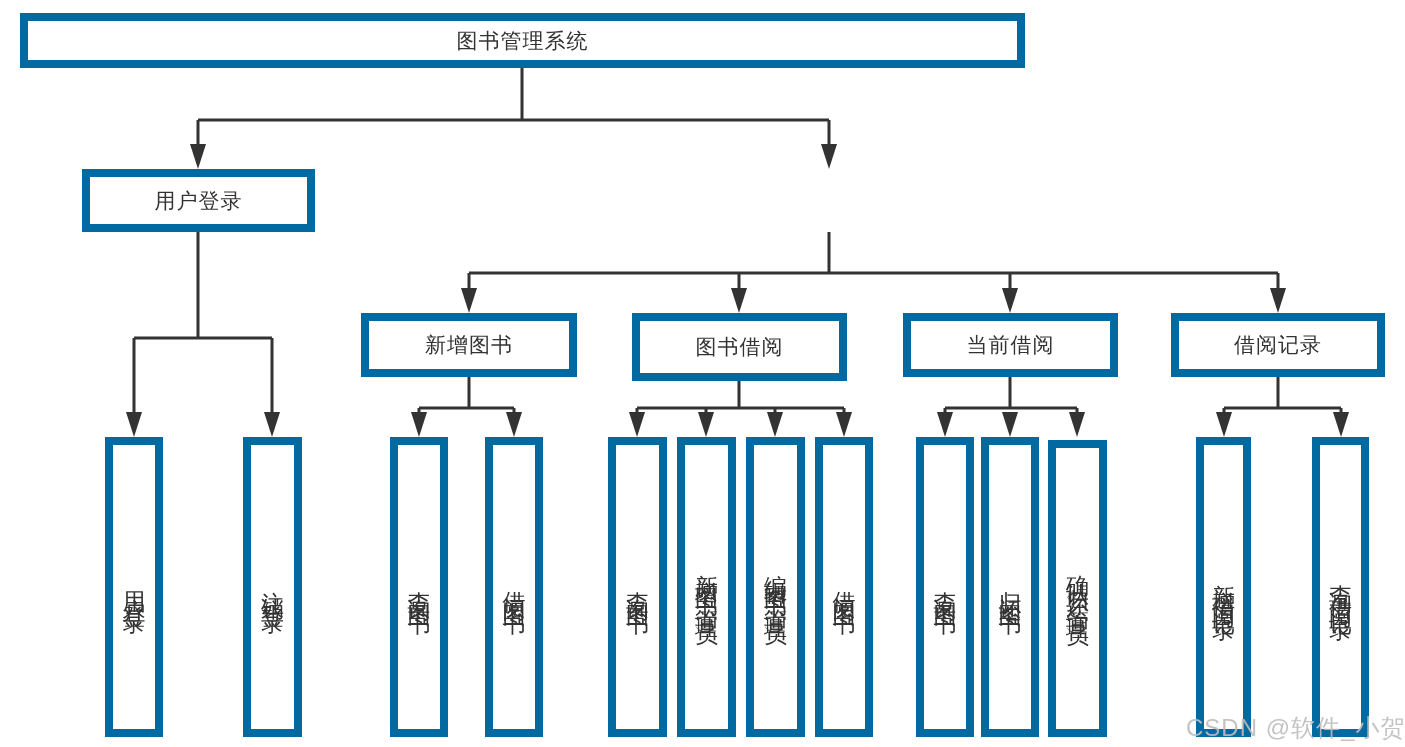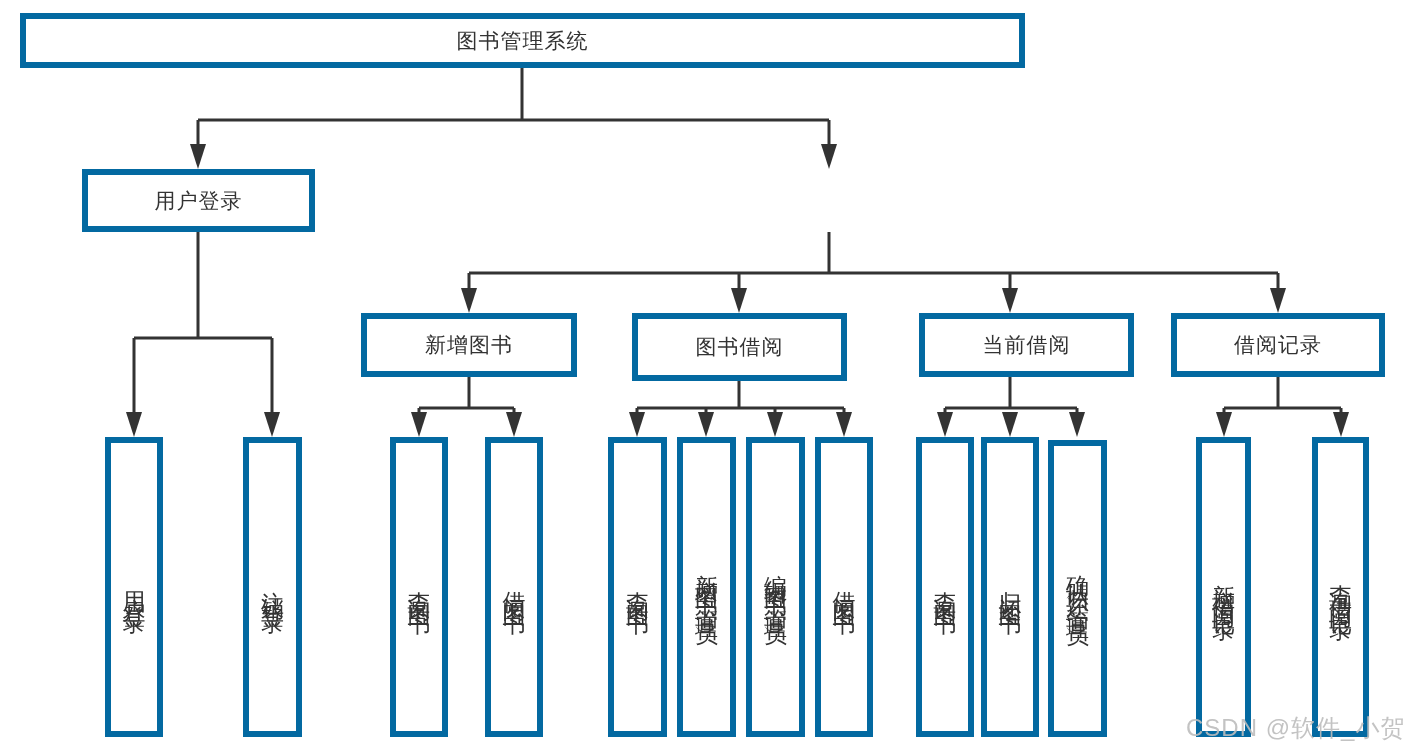--- a/index.html
+++ b/index.html
@@ -14,21 +14,21 @@
   }
   svg.connectors {
     position: absolute;
     left: 0; top: 0;
     width: 1405px; height: 747px;
     z-index: 1;
   }
   .box {
     position: absolute;
     box-sizing: border-box;
-    border: 6px solid #0369a1;
+    border: 8px solid #0369a1;
     background: #ffffff;
     display: flex;
     align-items: center;
     justify-content: center;
     z-index: 2;
   }
   .hbox {
     font-size: 21px;
     letter-spacing: 1px;
     white-space: nowrap;
@@ -96,21 +96,21 @@
       <polygon points="1333,412 1349,412 1341,437"></polygon>
     </g>
   </svg>
 
   <div class="box hbox" style="left:20px; top:13px; width:1005px; height:55px;">图书管理系统</div>
 
   <div class="box hbox" style="left:82px; top:169px; width:233px; height:63px;">用户登录</div>
 
   <div class="box hbox" style="left:361px; top:313px; width:216px; height:64px;">新增图书</div>
   <div class="box hbox" style="left:632px; top:313px; width:215px; height:68px;">图书借阅</div>
-  <div class="box hbox" style="left:903px; top:313px; width:215px; height:64px;margin-left:16px;">当前借阅</div>
+  <div class="box hbox" style="left:903px; top:313px; width:215px; height:64px;">当前借阅</div>
   <div class="box hbox" style="left:1171px; top:313px; width:214px; height:64px;">借阅记录</div>
 
   <div class="box vbox" style="left:105px; top:437px; width:58px; height:300px;">
     <span class="vtext">用户登录</span>
   </div>
   <div class="box vbox" style="left:243px; top:437px; width:59px; height:300px;">
     <span class="vtext">注销登录</span>
   </div>
 
   <div class="box vbox" style="left:390px; top:437px; width:58px; height:300px;">

